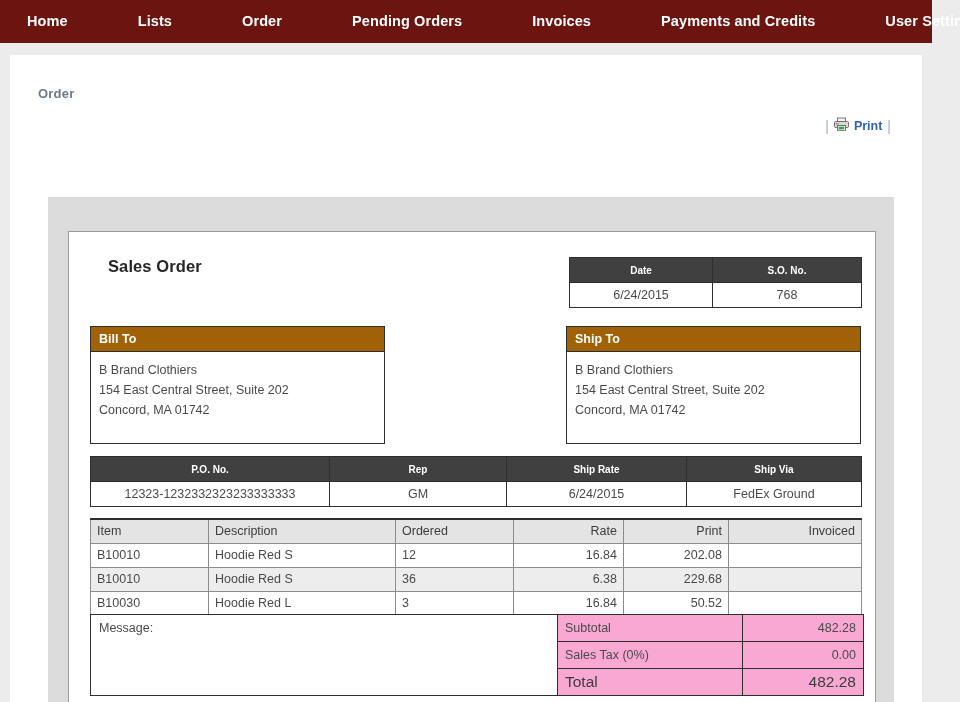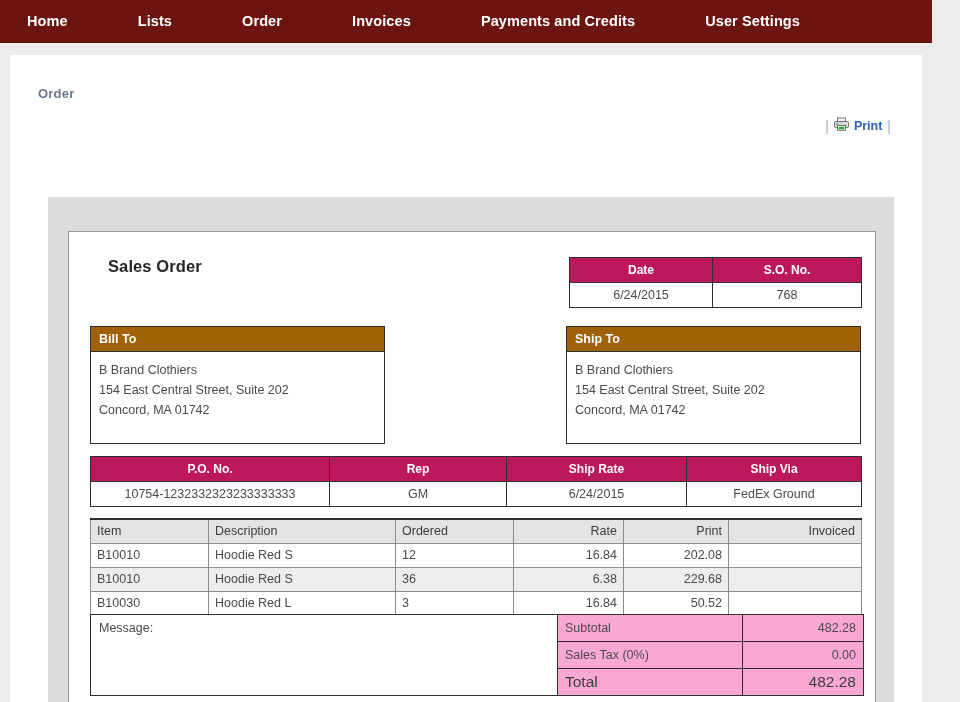--- a/index.html
+++ b/index.html
@@ -139,25 +139,25 @@
     border: 1px solid #2e2e2e;
     font-size: 12.5px;
     color: #4a4a4a;
     font-weight: normal;
     padding: 4px 6px;
     height: 25px;
     overflow: hidden;
     white-space: nowrap;
   }
   table.grid th {
-    background: #be185d;
+    background: #404040;
     color: #ffffff;
     font-weight: bold;
     text-align: center;
-    font-size: 12px;
+    font-size: 10px;
   }
   table.grid td { text-align: center; background: #ffffff; }
 
   
   #date-table {
     position: absolute;
     left: 500px;
     top: 25px;
     width: 292px;
   }
@@ -289,20 +289,21 @@
 </style>
 </head>
 <body>
 
 <div id="viewport">
 
   <div id="topnav">
     <a class="nav-item" href="#">Home</a>
     <a class="nav-item" href="#">Lists</a>
     <a class="nav-item" href="#">Order</a>
+    <a class="nav-item" href="#">Pending Orders</a>
     <a class="nav-item" href="#">Invoices</a>
     <a class="nav-item" href="#">Payments and Credits</a>
     <a class="nav-item" href="#">User Settings</a>
   </div>
 
   <div id="content-card">
 
     <div id="page-title">Order</div>
 
     <div id="print-bar">
@@ -376,21 +377,21 @@
             <thead>
               <tr>
                 <th>P.O. No.</th>
                 <th>Rep</th>
                 <th>Ship Rate</th>
                 <th>Ship Via</th>
               </tr>
             </thead>
             <tbody>
               <tr>
-                <td>10754-1232332323233333333</td>
+                <td>12323-1232332323233333333</td>
                 <td>GM</td>
                 <td>6/24/2015</td>
                 <td>FedEx Ground</td>
               </tr>
             </tbody>
           </table>
 
           <table id="items-table">
             <colgroup>
                 <col class="i1">

